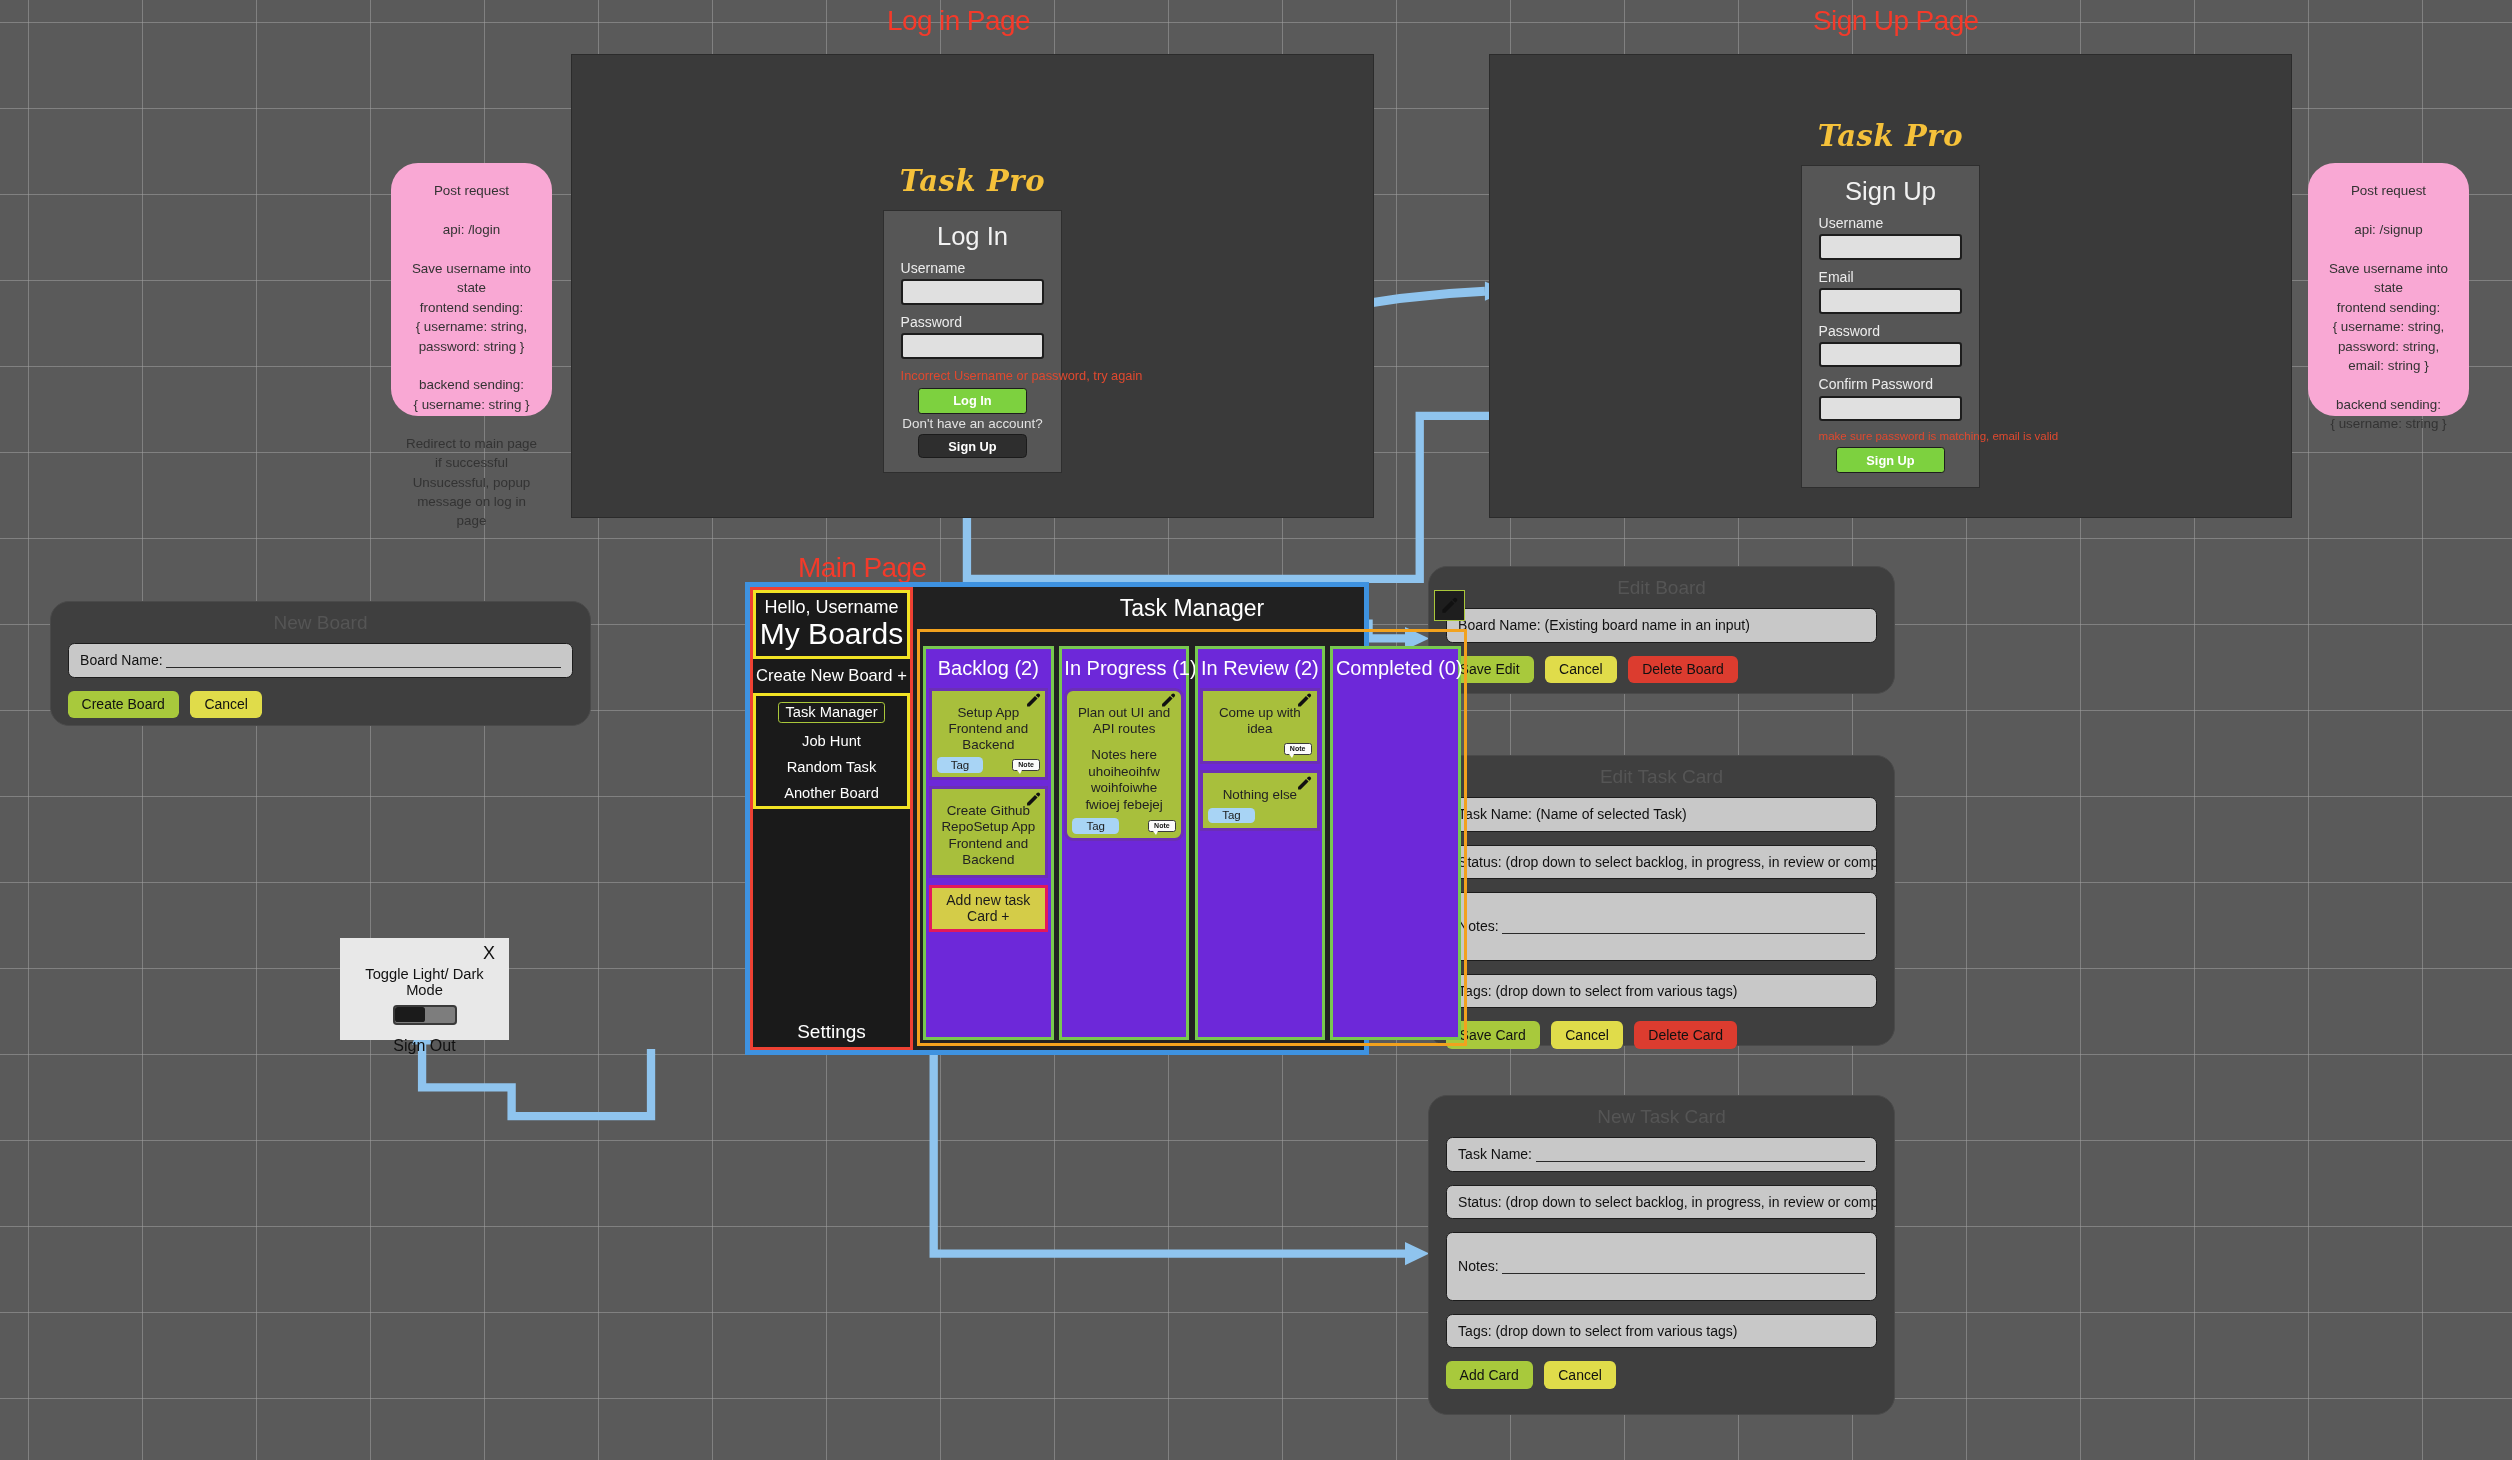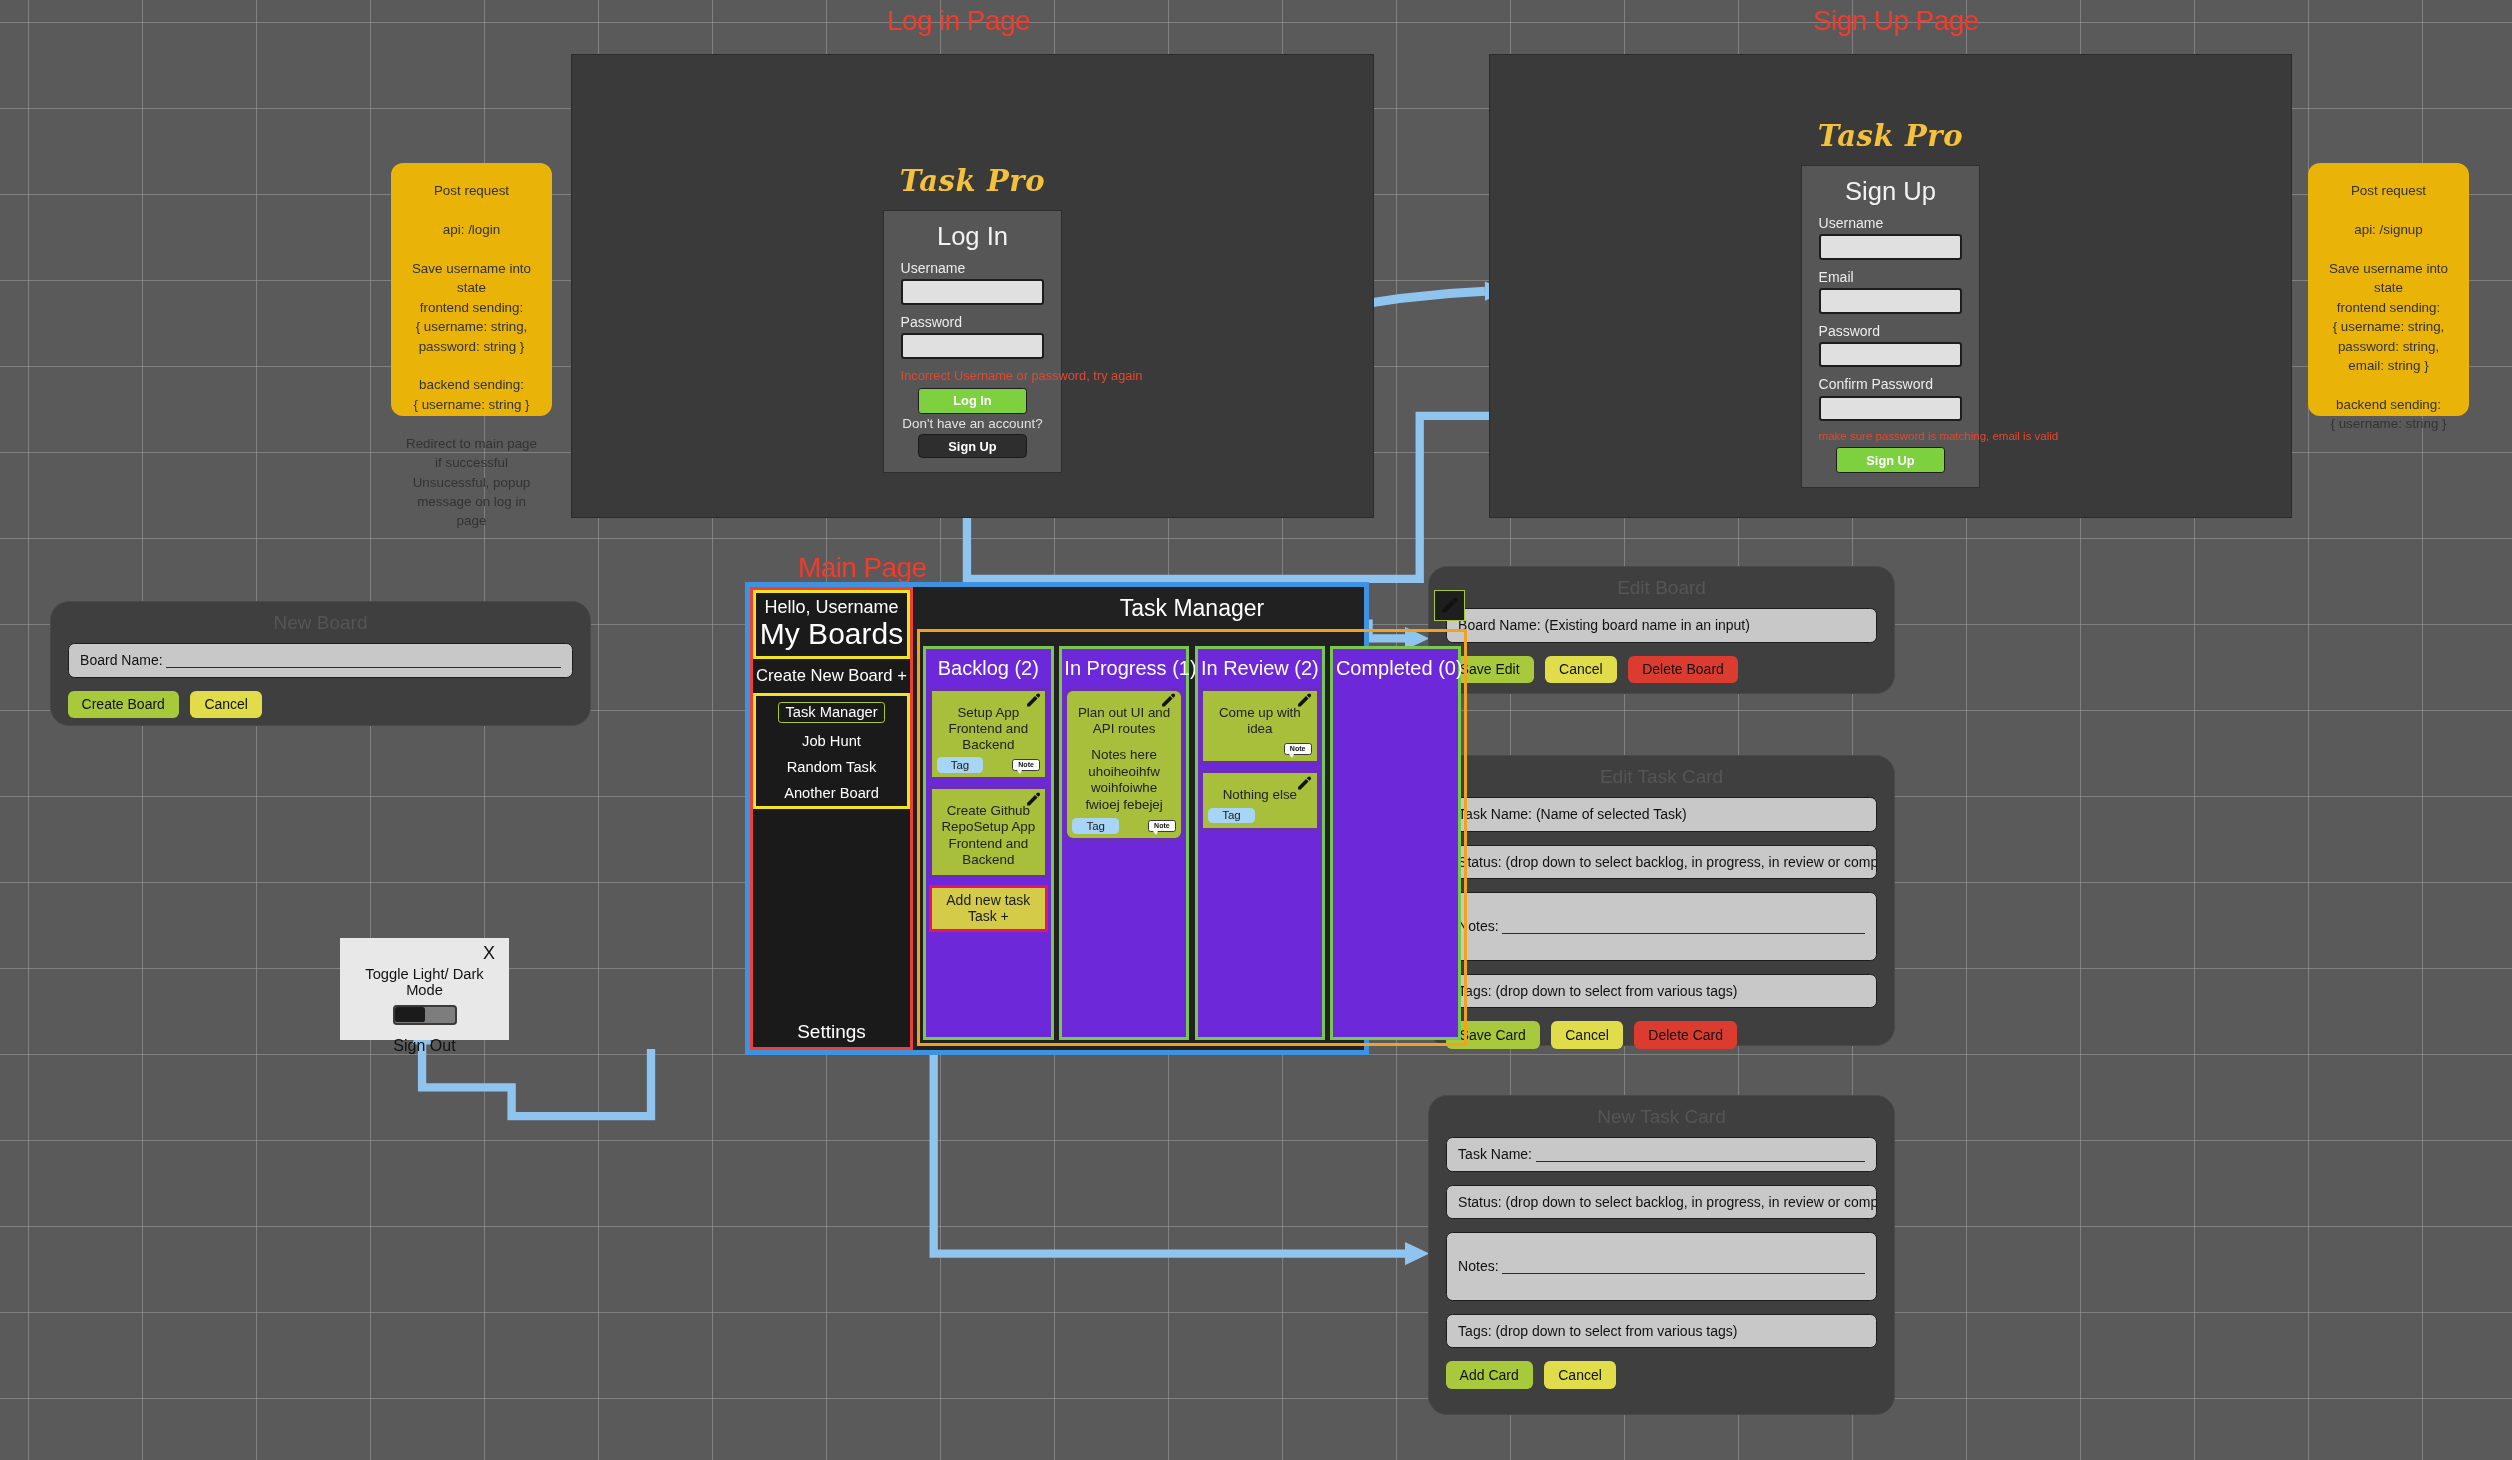--- a/index.html
+++ b/index.html
@@ -113,22 +113,22 @@
     padding: 3.8px 0;
     width: 109px;
     text-align: center;
     display: block;
     margin: 0 auto;
     cursor: pointer;
   }
 
   
   .note-card {
-    background: #eab308;
-    border-radius: 12px;
+    background: #f9a8d4;
+    border-radius: 27px;
     color: #333333;
     font-size: 13.4px;
     line-height: 1.45;
     text-align: center;
     padding: 18px 14px;
     white-space: pre-line;
   }
 
   
   .panel {
@@ -634,21 +634,21 @@
         </div>
 
         <div class="task-card">
           <svg class="tc-pencil" viewBox="0 0 24 24">
             <path d="M3 17.3 L14.5 5.8 L18.2 9.5 L6.7 21 L3 21 Z" fill="#111111"></path>
             <path d="M15.6 4.7 L17.3 3 A1.6 1.6 0 0 1 21 6.7 L19.3 8.4 Z" fill="#111111"></path>
           </svg>
           <div class="tc-text">Create Github RepoSetup App Frontend and Backend</div>
         </div>
 
-        <div class="add-card-btn">Add new task Task +</div>
+        <div class="add-card-btn">Add new task Card +</div>
       </div>
 
       <div class="column">
         <div class="col-title">In Progress (1)</div>
 
         <div class="task-card round">
           <svg class="tc-pencil" viewBox="0 0 24 24">
             <path d="M3 17.3 L14.5 5.8 L18.2 9.5 L6.7 21 L3 21 Z" fill="#111111"></path>
             <path d="M15.6 4.7 L17.3 3 A1.6 1.6 0 0 1 21 6.7 L19.3 8.4 Z" fill="#111111"></path>
           </svg>

